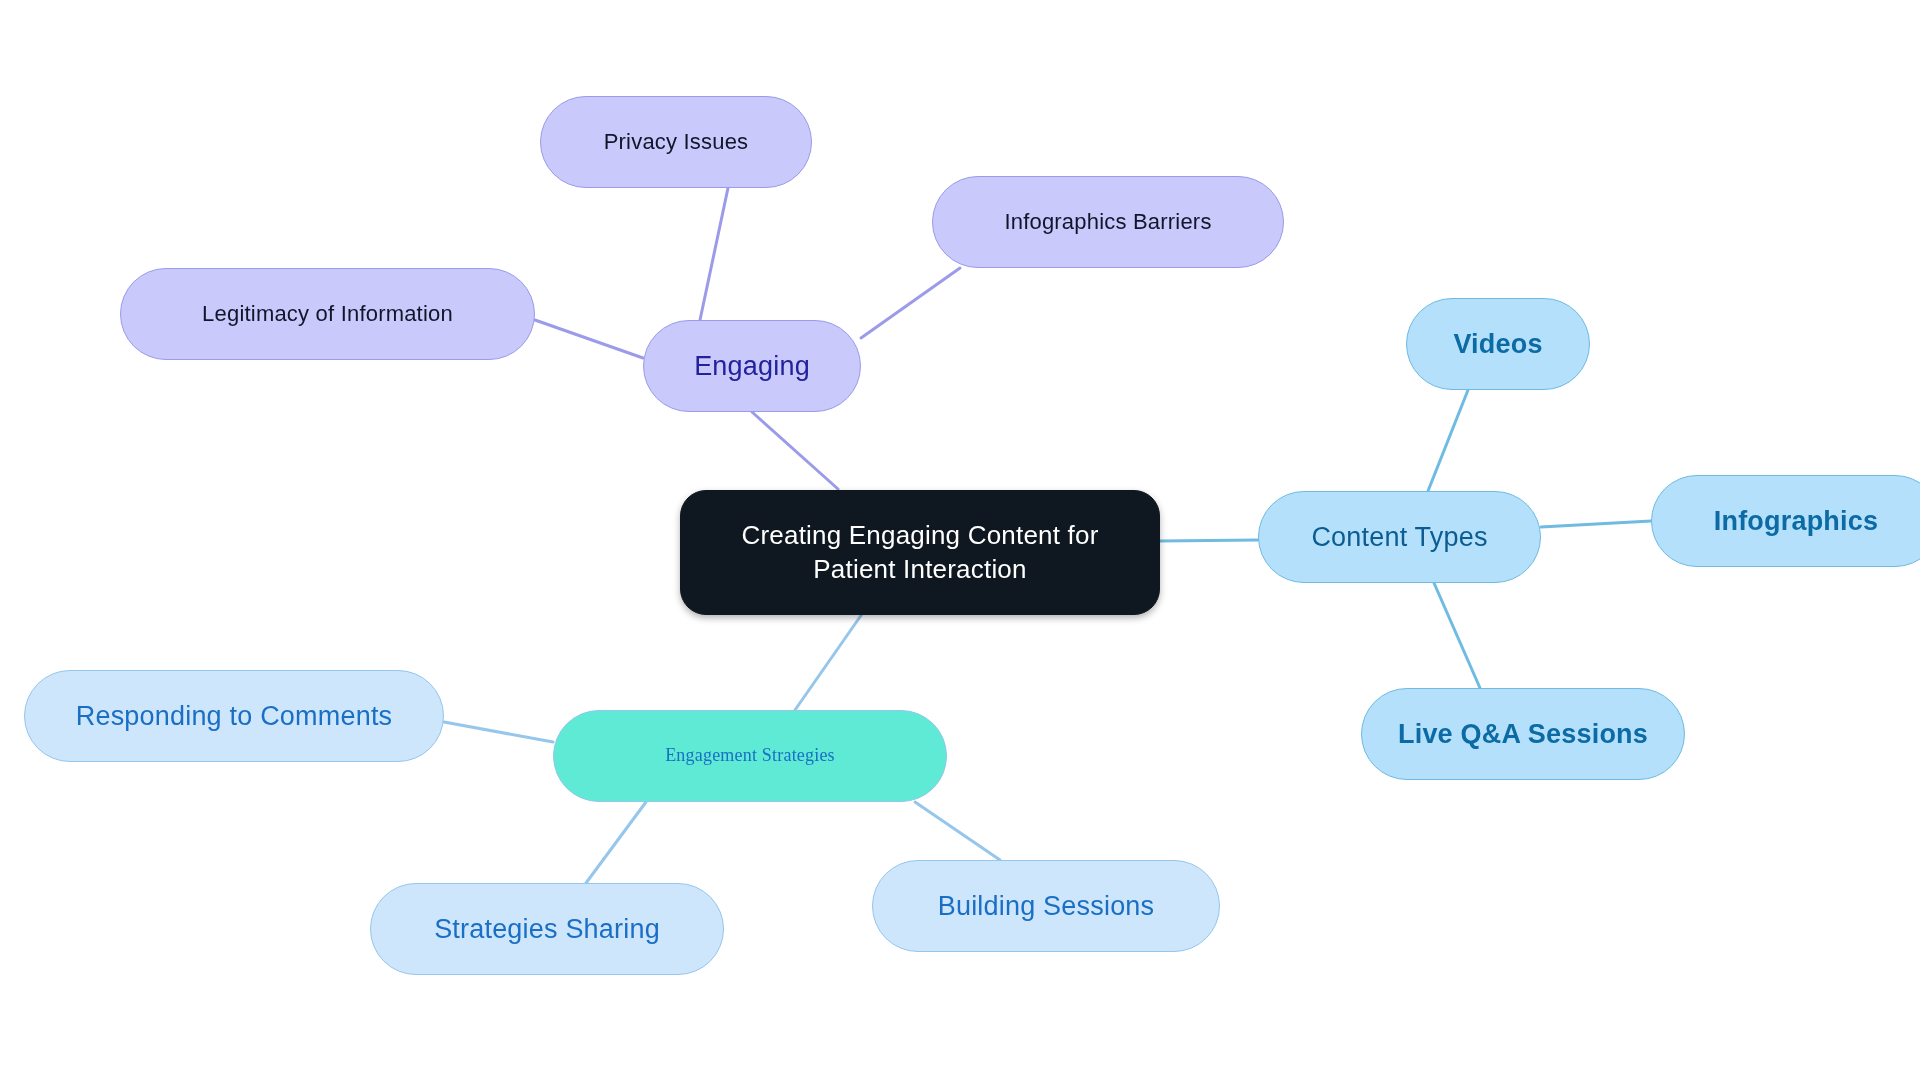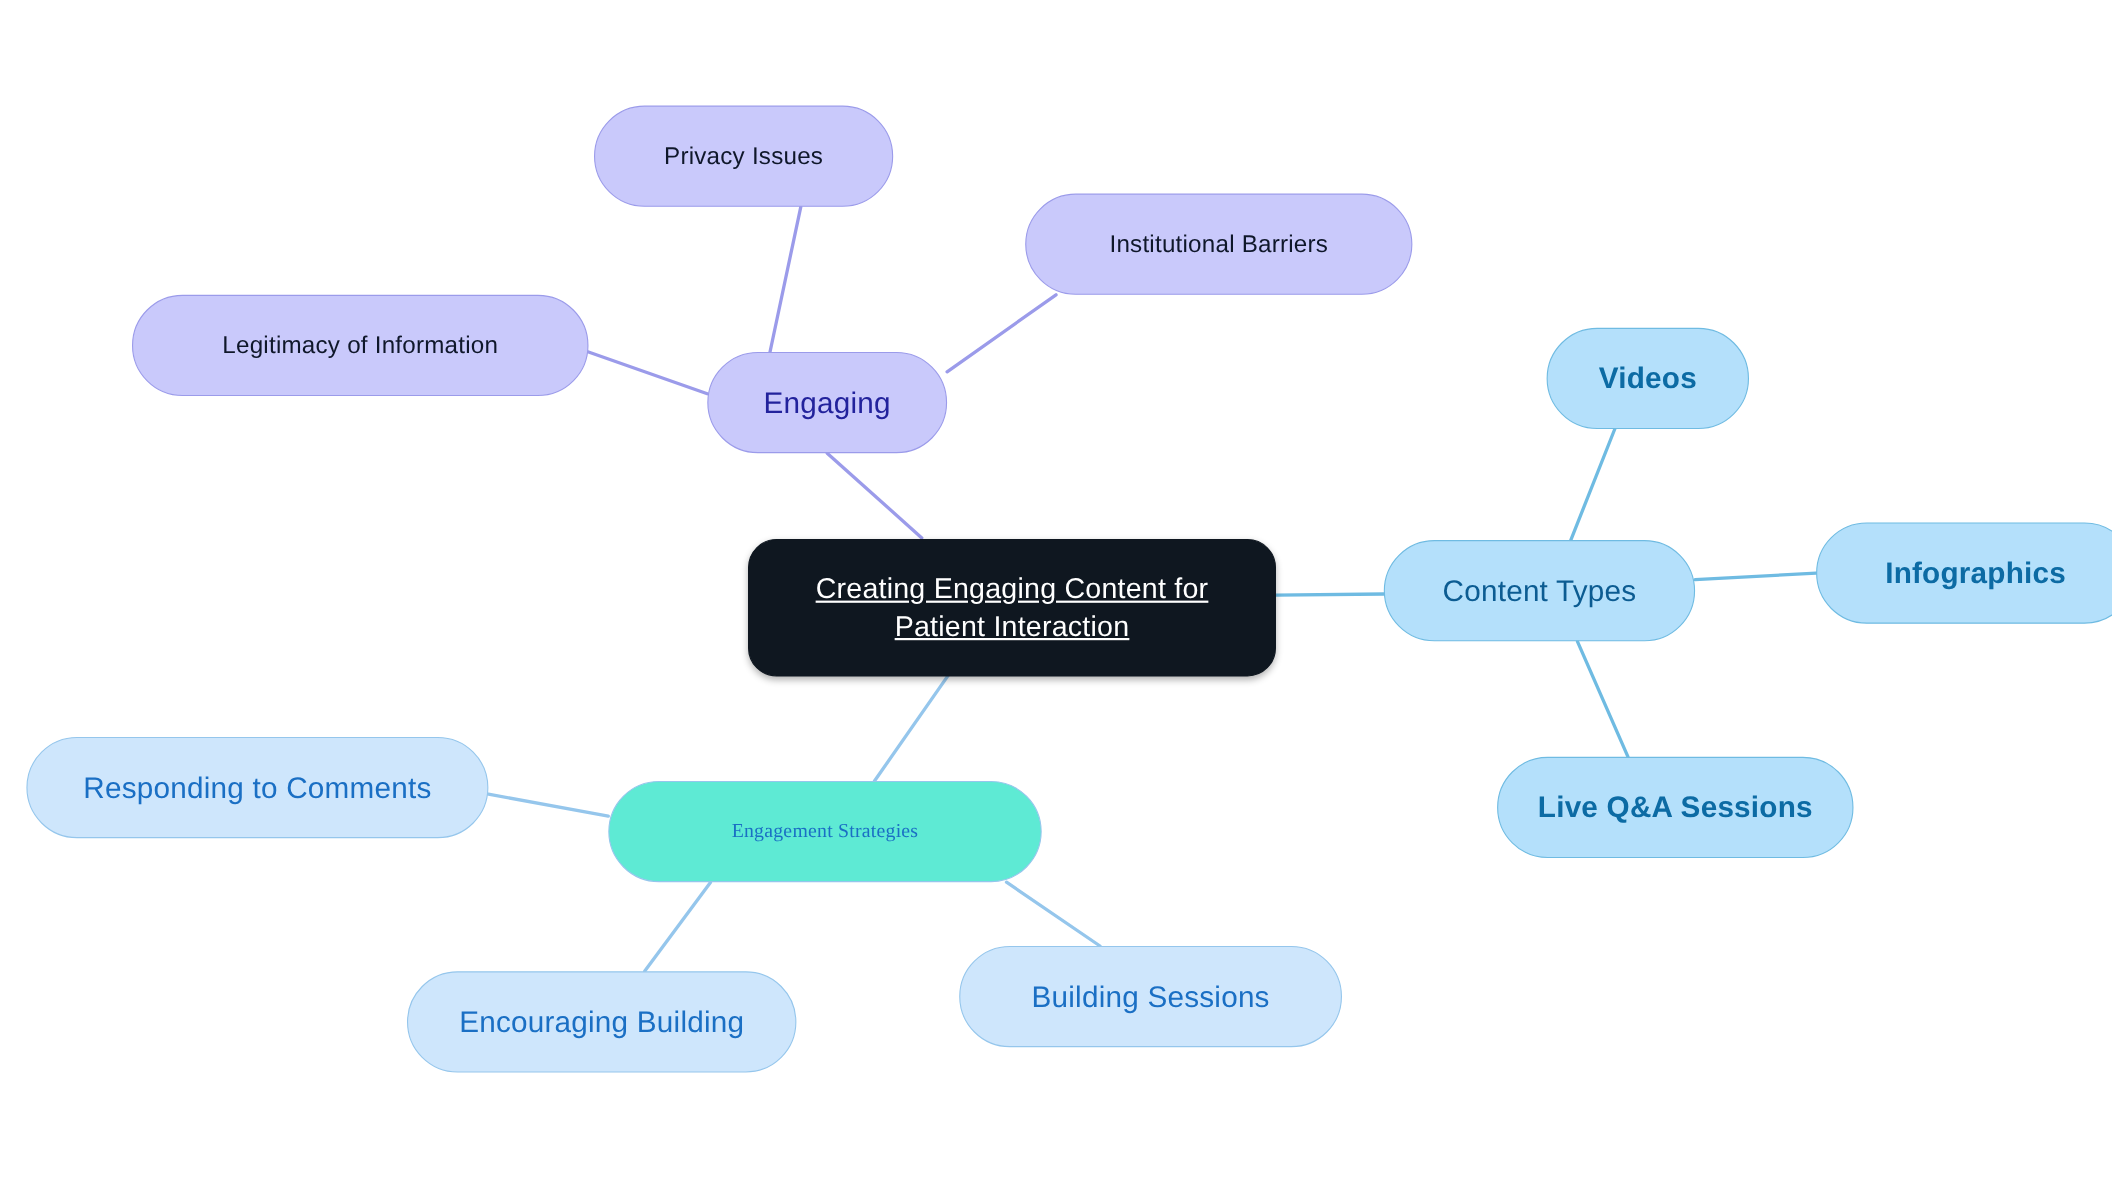--- a/index.html
+++ b/index.html
@@ -110,28 +110,28 @@
       <line x1="1160" y1="541" x2="1258" y2="540" stroke="#6fbbe2" stroke-width="3" stroke-linecap="round"></line>
       <line x1="1428" y1="491" x2="1468" y2="390" stroke="#6fbbe2" stroke-width="3" stroke-linecap="round"></line>
       <line x1="1541" y1="527" x2="1651" y2="521" stroke="#6fbbe2" stroke-width="3" stroke-linecap="round"></line>
       <line x1="1434" y1="583" x2="1480" y2="688" stroke="#6fbbe2" stroke-width="3" stroke-linecap="round"></line>
       <line x1="862" y1="614" x2="795" y2="710" stroke="#95c6ec" stroke-width="3" stroke-linecap="round"></line>
       <line x1="553" y1="742" x2="444" y2="722" stroke="#95c6ec" stroke-width="3" stroke-linecap="round"></line>
       <line x1="646" y1="802" x2="586" y2="883" stroke="#95c6ec" stroke-width="3" stroke-linecap="round"></line>
       <line x1="915" y1="802" x2="1000" y2="860" stroke="#95c6ec" stroke-width="3" stroke-linecap="round"></line>
     </svg>
   <div id="nodes">
-      <div class="node root" style="left: 680px; top: 490px; width: 480px; height: 125px; text-decoration: underline;">Creating Engaging Content for
+      <div class="node root" style="left: 680px; top: 490px; width: 480px; height: 125px;">Creating Engaging Content for
 Patient Interaction</div>
       <div class="node branch-purple" style="left: 643px; top: 320px; width: 218px; height: 92px;">Engaging</div>
       <div class="node leaf-purple" style="left: 540px; top: 96px; width: 272px; height: 92px;">Privacy Issues</div>
       <div class="node leaf-purple" style="left: 120px; top: 268px; width: 415px; height: 92px;">Legitimacy of Information</div>
-      <div class="node leaf-purple" style="left: 932px; top: 176px; width: 352px; height: 92px;">Institutional Barriers</div>
+      <div class="node leaf-purple" style="left: 932px; top: 176px; width: 352px; height: 92px;">Infographics Barriers</div>
       <div class="node branch-blue" style="left: 1258px; top: 491px; width: 283px; height: 92px;">Content Types</div>
       <div class="node leaf-blue" style="left: 1406px; top: 298px; width: 184px; height: 92px;">Videos</div>
       <div class="node leaf-blue" style="left: 1651px; top: 475px; width: 290px; height: 92px;">Infographics</div>
       <div class="node leaf-blue" style="left: 1361px; top: 688px; width: 324px; height: 92px;">Live Q&amp;A Sessions</div>
       <div class="node branch-lightblue" style="left: 553px; top: 710px; width: 394px; height: 92px;">Engagement Strategies</div>
       <div class="node leaf-lightblue" style="left: 24px; top: 670px; width: 420px; height: 92px;">Responding to Comments</div>
-      <div class="node leaf-lightblue" style="left: 370px; top: 883px; width: 354px; height: 92px;">Encouraging Building</div>
+      <div class="node leaf-lightblue" style="left: 370px; top: 883px; width: 354px; height: 92px;">Strategies Sharing</div>
       <div class="node leaf-lightblue" style="left: 872px; top: 860px; width: 348px; height: 92px;">Building Sessions</div>
     </div>
 </div>
 
 </body></html>

